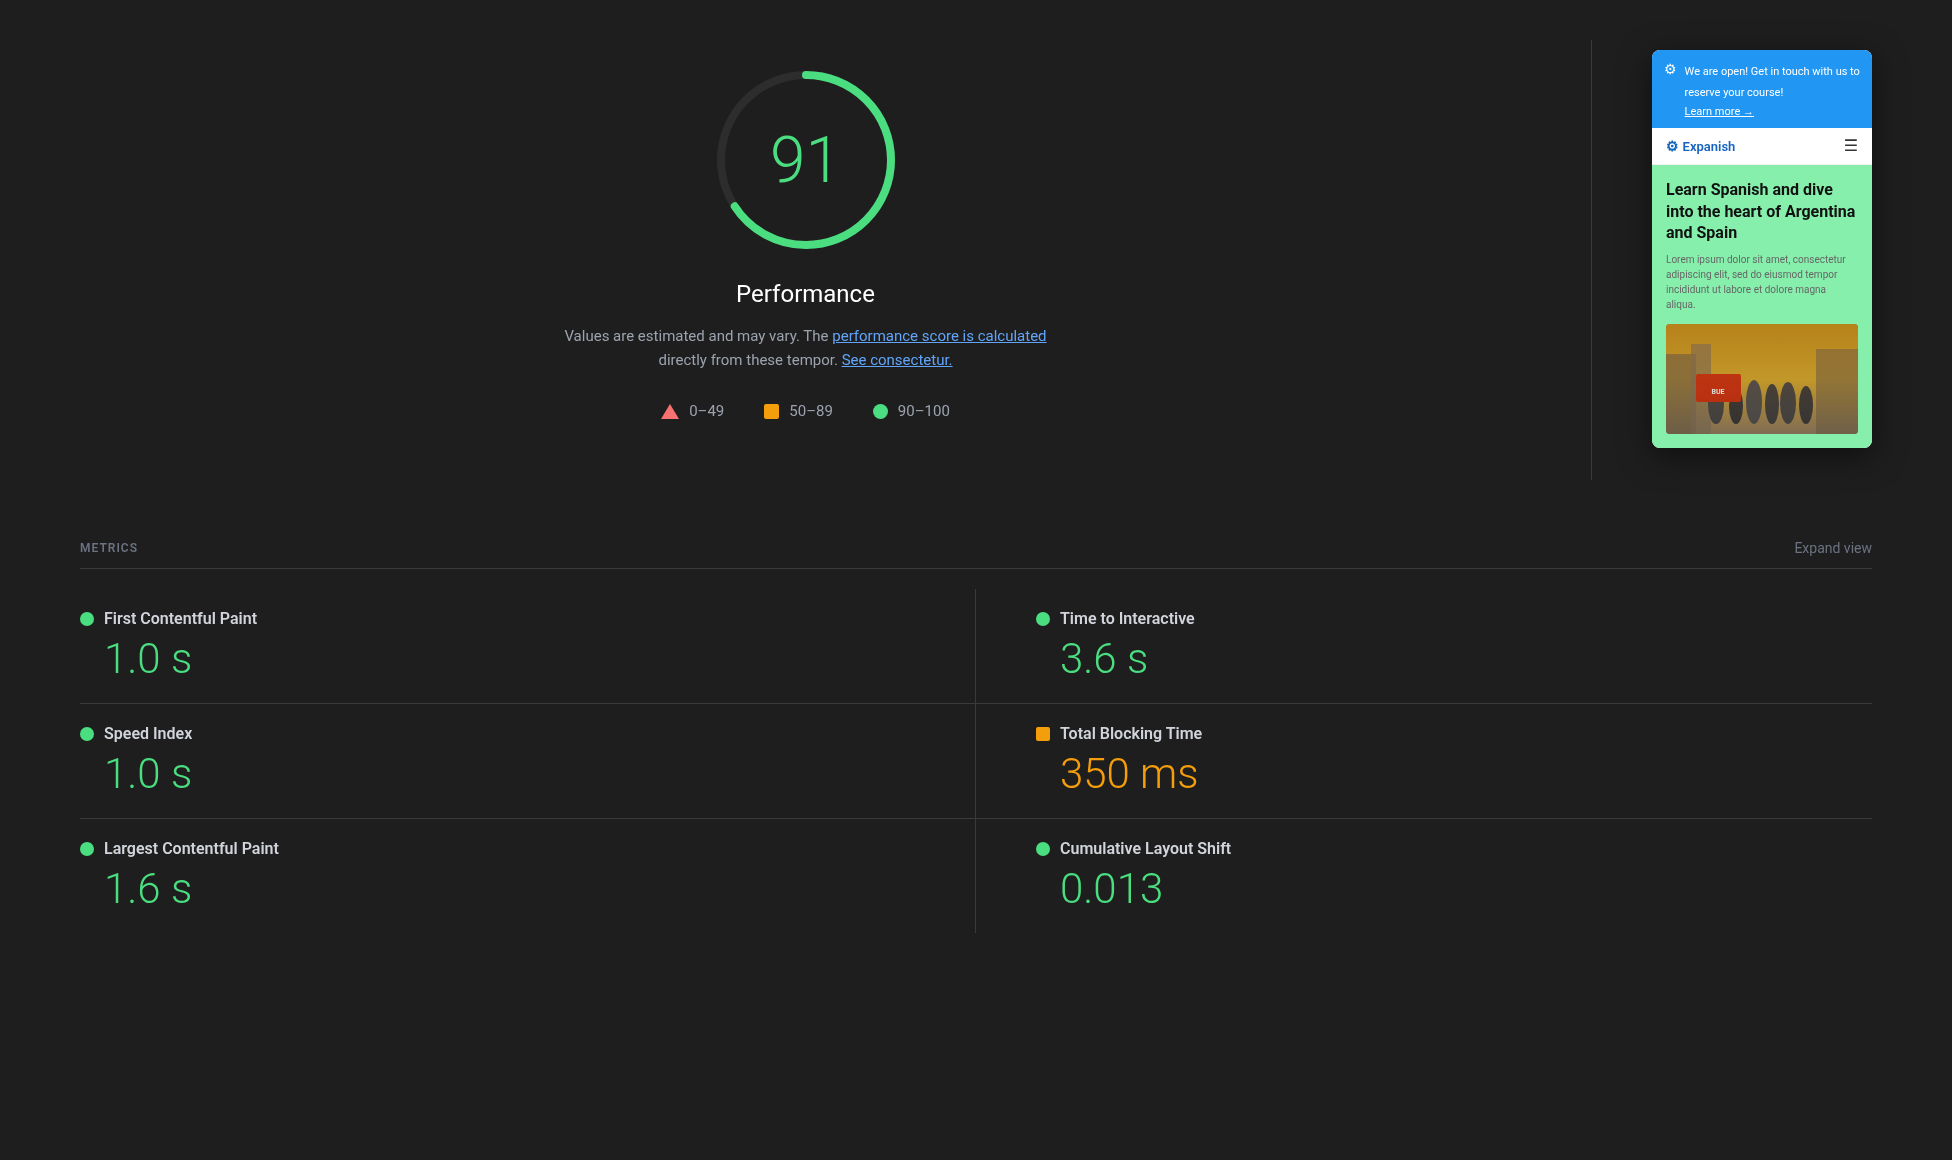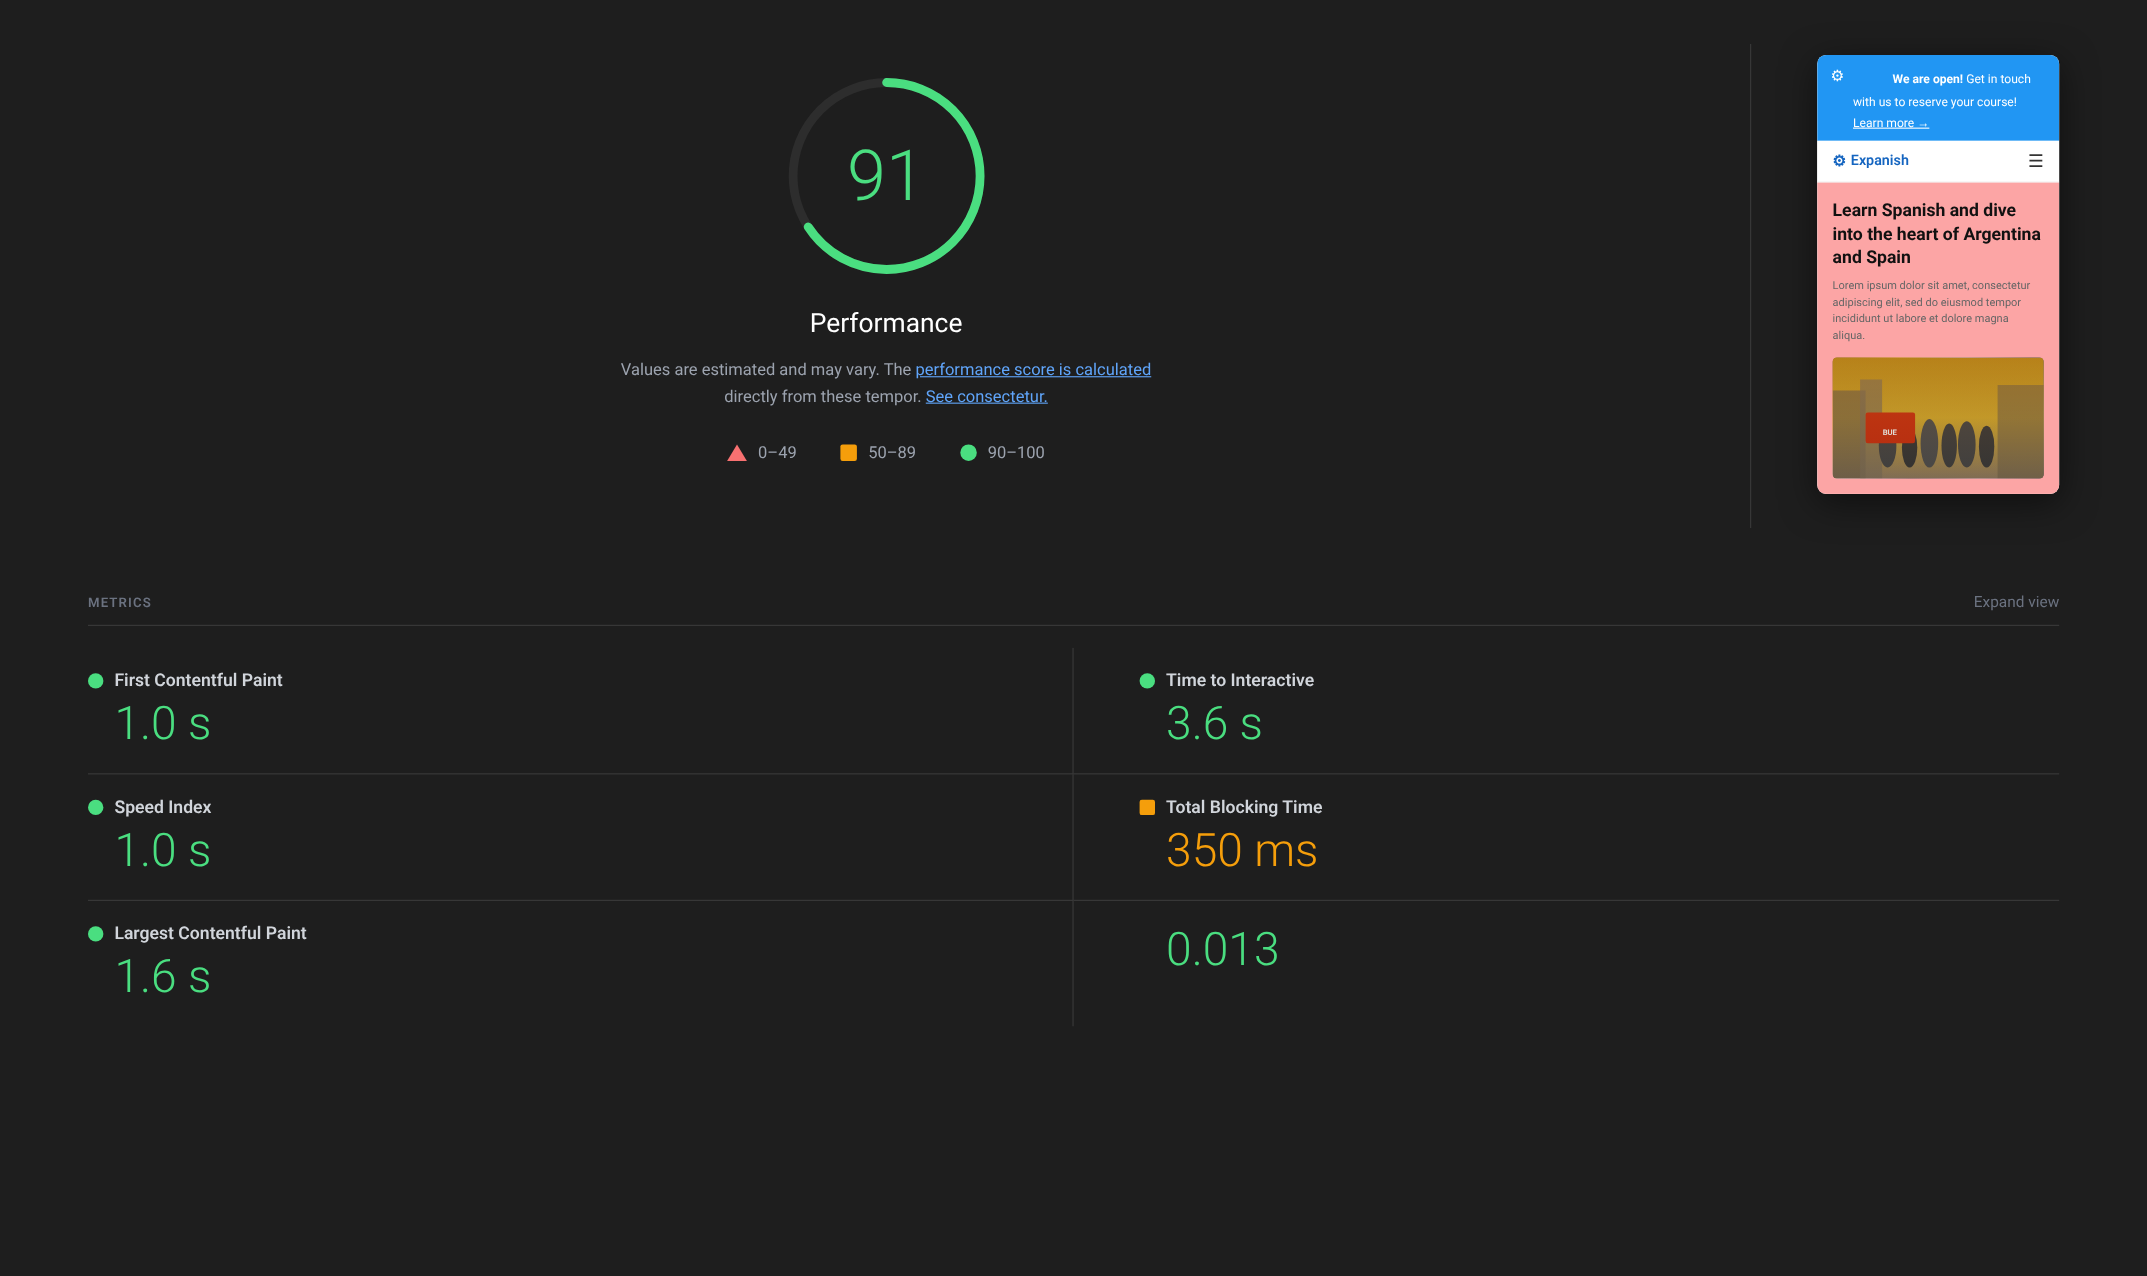--- a/index.html
+++ b/index.html
@@ -151,22 +151,21 @@
     }
 
     .banner-text {
       color: #ffffff;
       font-size: 11px;
       line-height: 1.5;
       flex: 1;
     }
 
     .banner-text strong {
-      font-weight: 700;
-      margin-left: 36px;
+      font-weight: 400;
     }
 
     .banner-link {
       color: #ffffff;
       font-size: 11px;
       text-decoration: underline;
       display: block;
       margin-top: 4px;
     }
 
@@ -194,21 +193,21 @@
     }
 
     .hamburger-icon {
       color: #333;
       font-size: 16px;
       line-height: 1;
     }
 
     .browser-content {
       padding: 14px;
-      background: #fca5a5;
+      background: #86efac;
     }
 
     .site-heading {
       font-size: 16px;
       font-weight: 700;
       color: #111;
       line-height: 1.35;
       margin-bottom: 8px;
     }
 
@@ -475,16 +474,20 @@
 
     <div class="metric-cell" style="border-bottom: none;">
       <div class="metric-header">
         <div class="metric-dot green"></div>
         <span class="metric-name">Largest Contentful Paint</span>
       </div>
       <div class="metric-value green">1.6 s</div>
     </div>
 
     <div class="metric-cell" style="border-bottom: none;">
+      <div class="metric-header">
+        <div class="metric-dot green"></div>
+        <span class="metric-name">Cumulative Layout Shift</span>
+      </div>
       <div class="metric-value green">0.013</div>
     </div>
   </div>
 </div>
 
 </body></html>

